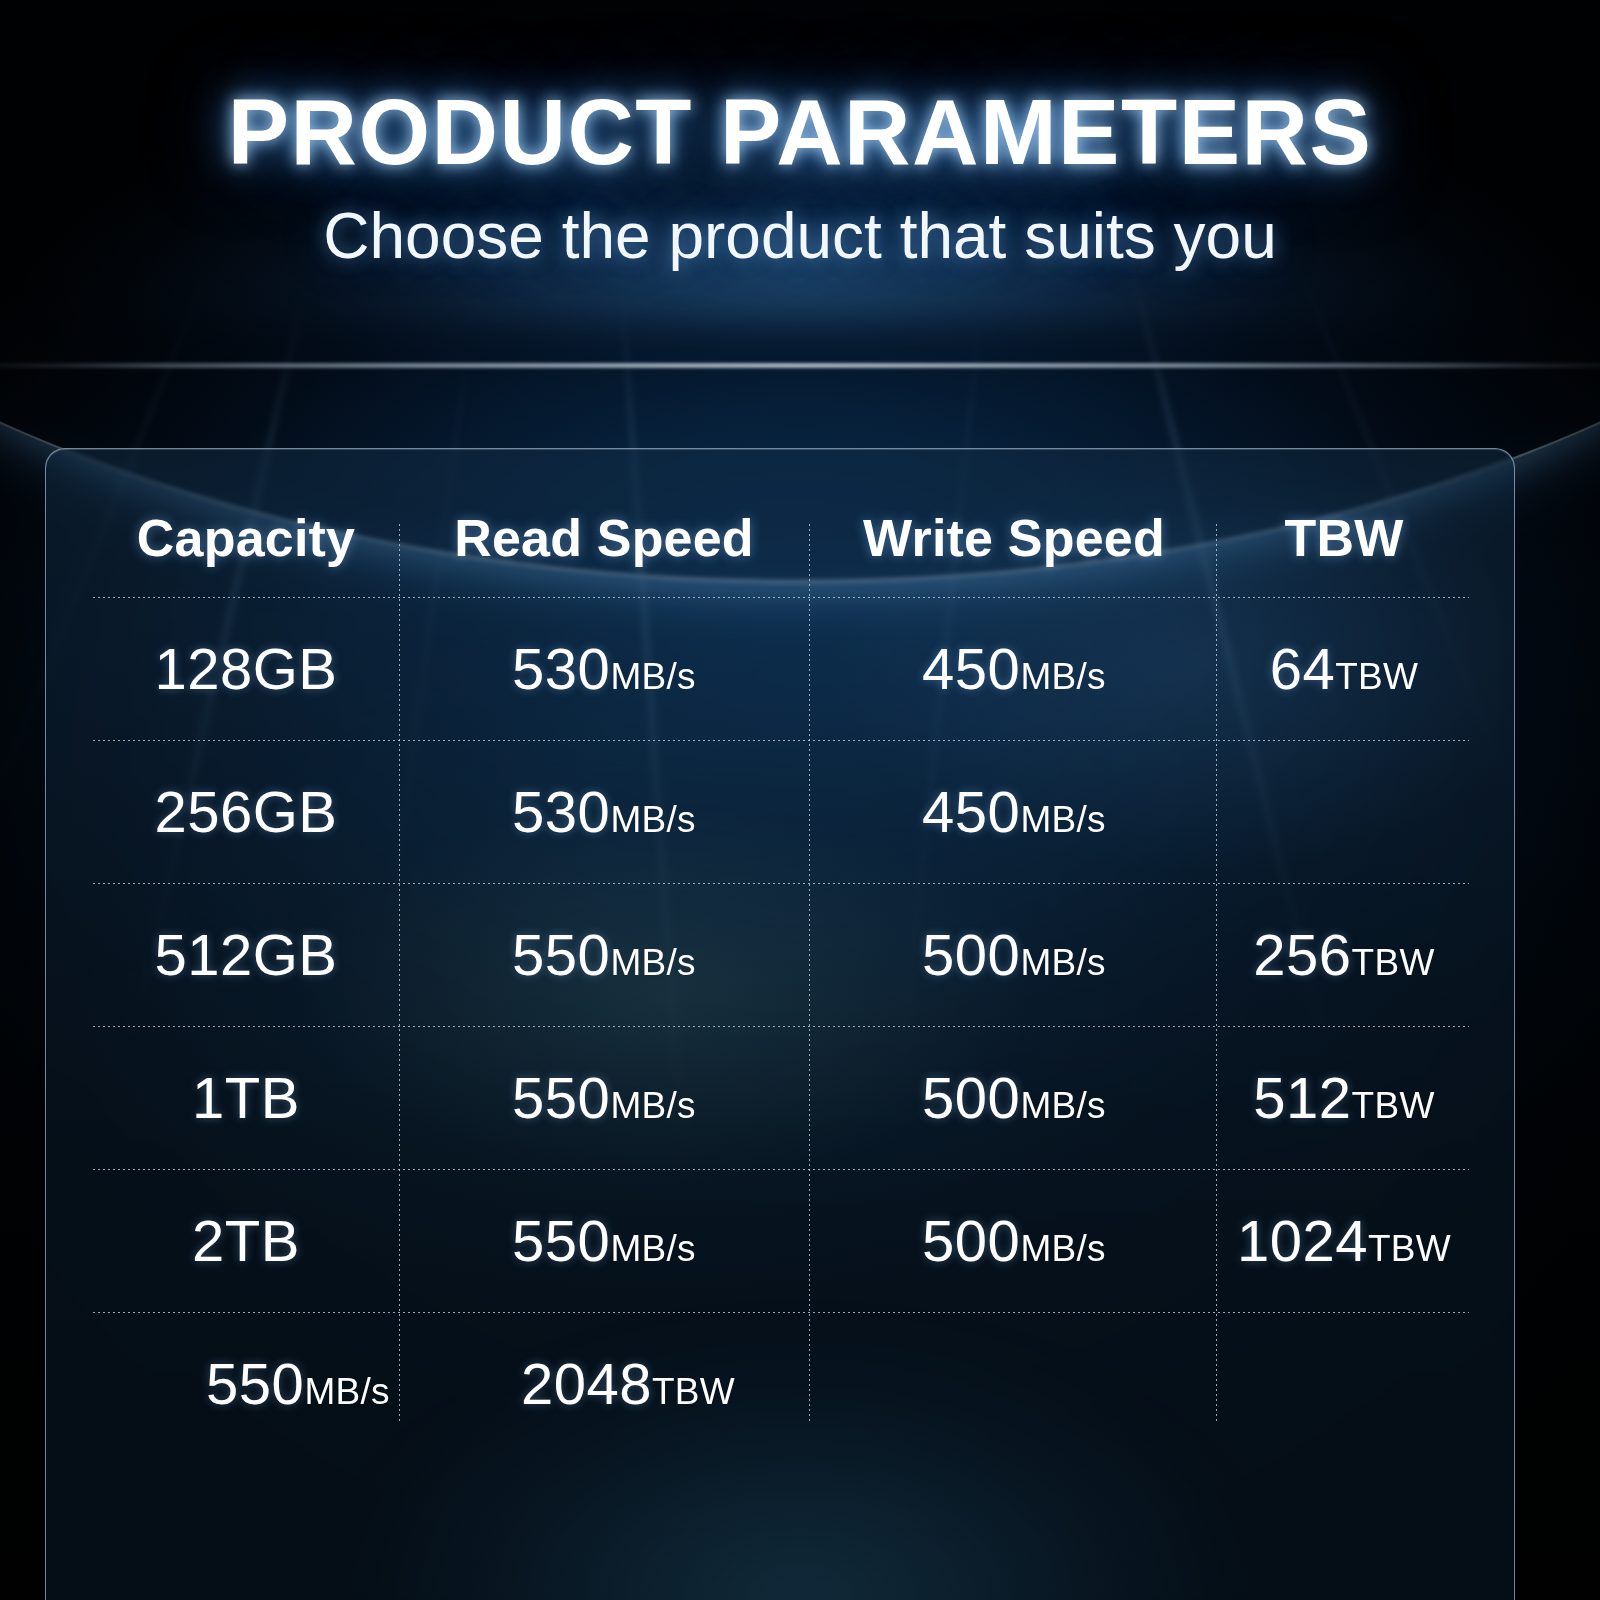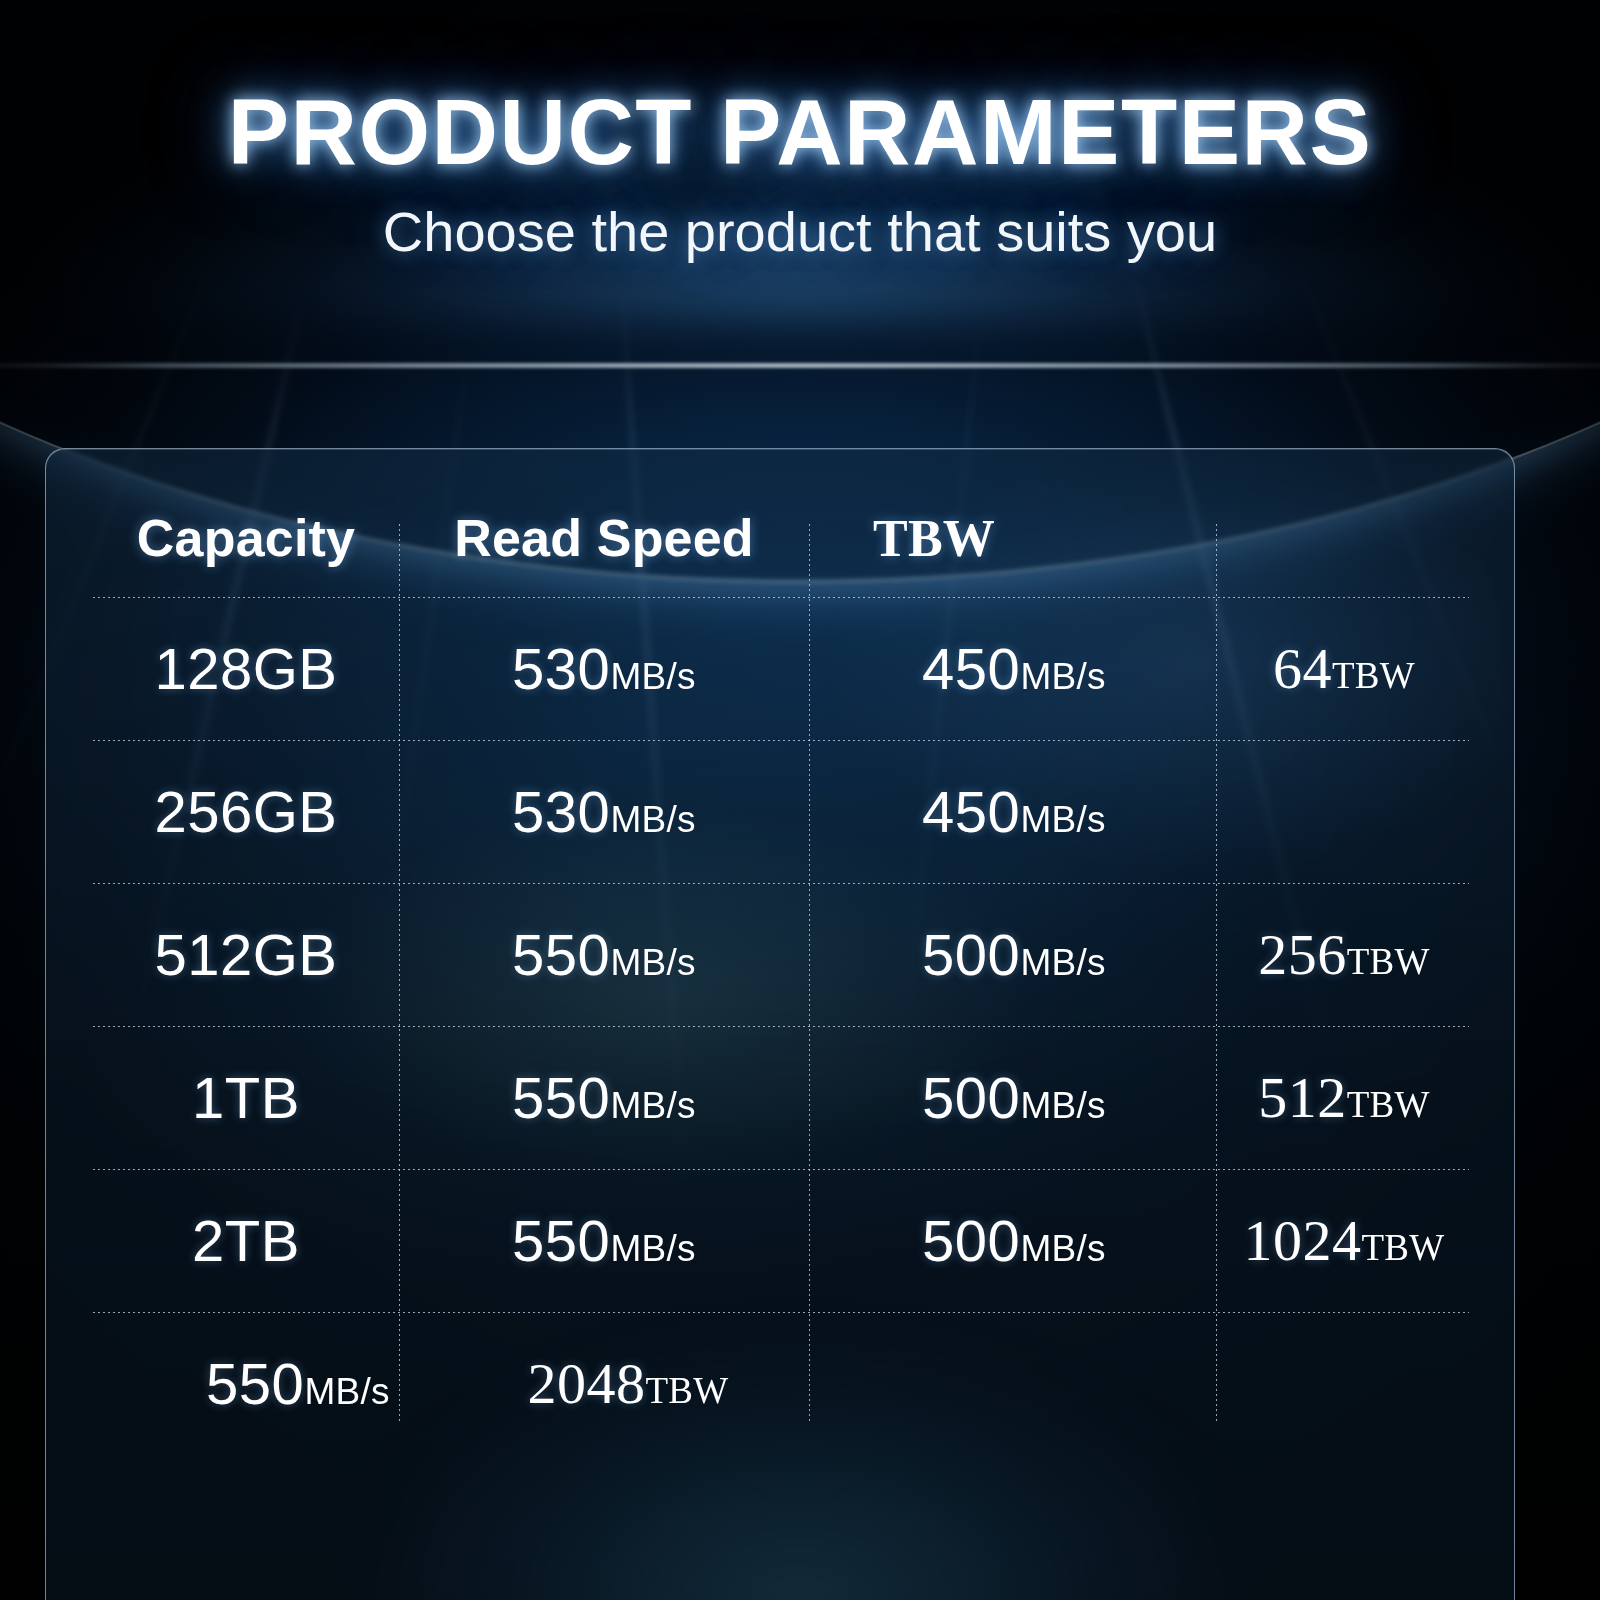--- a/index.html
+++ b/index.html
@@ -129,21 +129,21 @@
     letter-spacing: 1.5px;
     color: #ffffff;
     line-height: 1.0;
     text-shadow:
       0 0 16px rgba(170,215,255,0.95),
       0 0 40px rgba(90,170,255,0.75),
       0 0 78px rgba(40,120,220,0.55);
   }
   .subtitle {
     margin: 26px 0 0 0;
-    font-size: 56px;
+    font-size: 64px;
     font-weight: 300;
     color: #f2f7fc;
     line-height: 1.0;
     text-shadow: 0 0 18px rgba(120,185,255,0.55), 0 0 46px rgba(40,110,200,0.35);
   }
 
   
   .panel {
     position: absolute;
     left: 45px;
@@ -195,21 +195,21 @@
   }
   .cell {
     flex: 0 0 auto;
     text-align: center;
     color: #ffffff;
     white-space: nowrap;
   }
   .c-cap   { width: 306px; }
   .c-read  { width: 410px; }
   .c-write { width: 410px; }
-  .c-tbw   { width: 250px; font-family: Liberation Serif, serif; }
+  .c-tbw   { width: 250px; }
 
   .header-row .cell {
     font-size: 52px;
     font-weight: 700;
     letter-spacing: 0.2px;
     text-shadow: 0 0 12px rgba(140,195,255,0.45);
   }
   .val {
     font-size: 58px;
     font-weight: 300;
@@ -273,20 +273,21 @@
 
     <div class="vsep s1"></div>
     <div class="vsep s2"></div>
     <div class="vsep s3"></div>
 
     <div class="table">
 
       <div class="row header-row">
         <div class="cell c-cap">Capacity</div>
         <div class="cell c-read">Read Speed</div>
+        <div class="cell c-write">Write Speed</div>
         <div class="cell c-tbw">TBW</div>
       </div>
 
       <div class="row">
         <div class="cell c-cap"><span class="val">128GB</span></div>
         <div class="cell c-read"><span class="val">530</span><span class="unit">MB/s</span></div>
         <div class="cell c-write"><span class="val">450</span><span class="unit">MB/s</span></div>
         <div class="cell c-tbw"><span class="val">64</span><span class="unit">TBW</span></div>
       </div>
 

